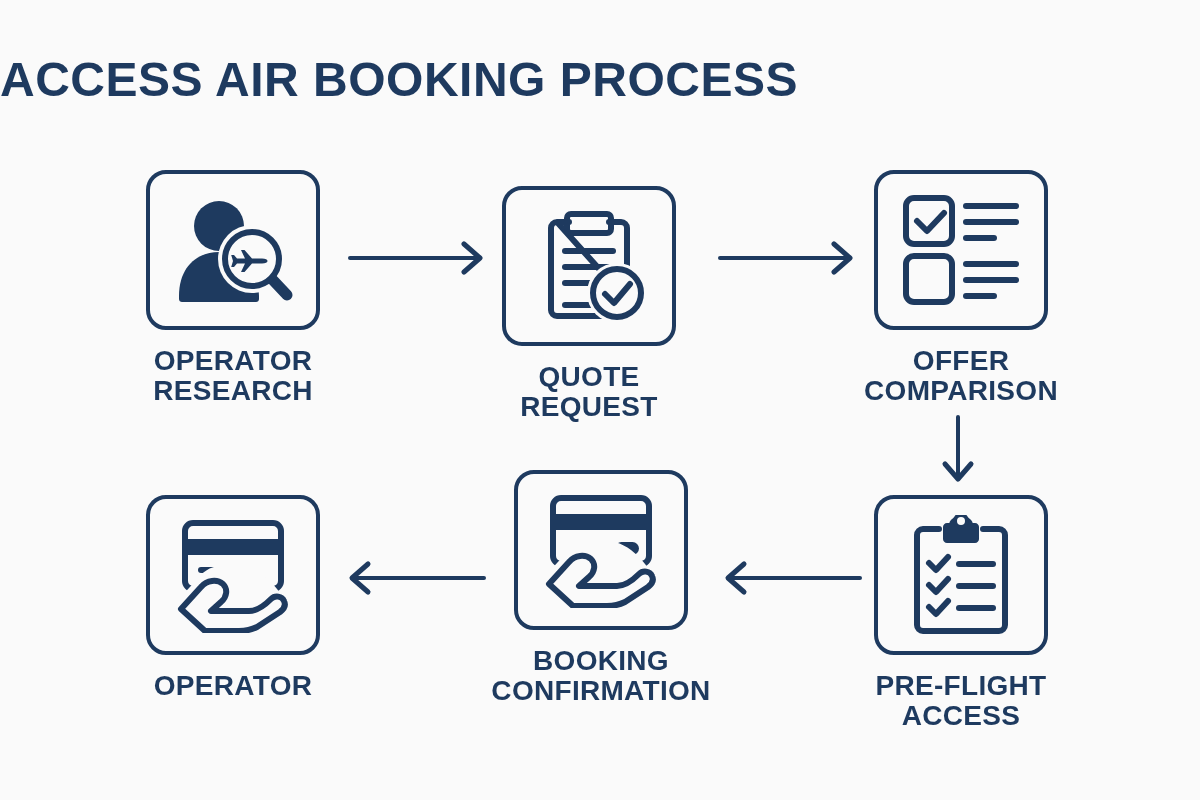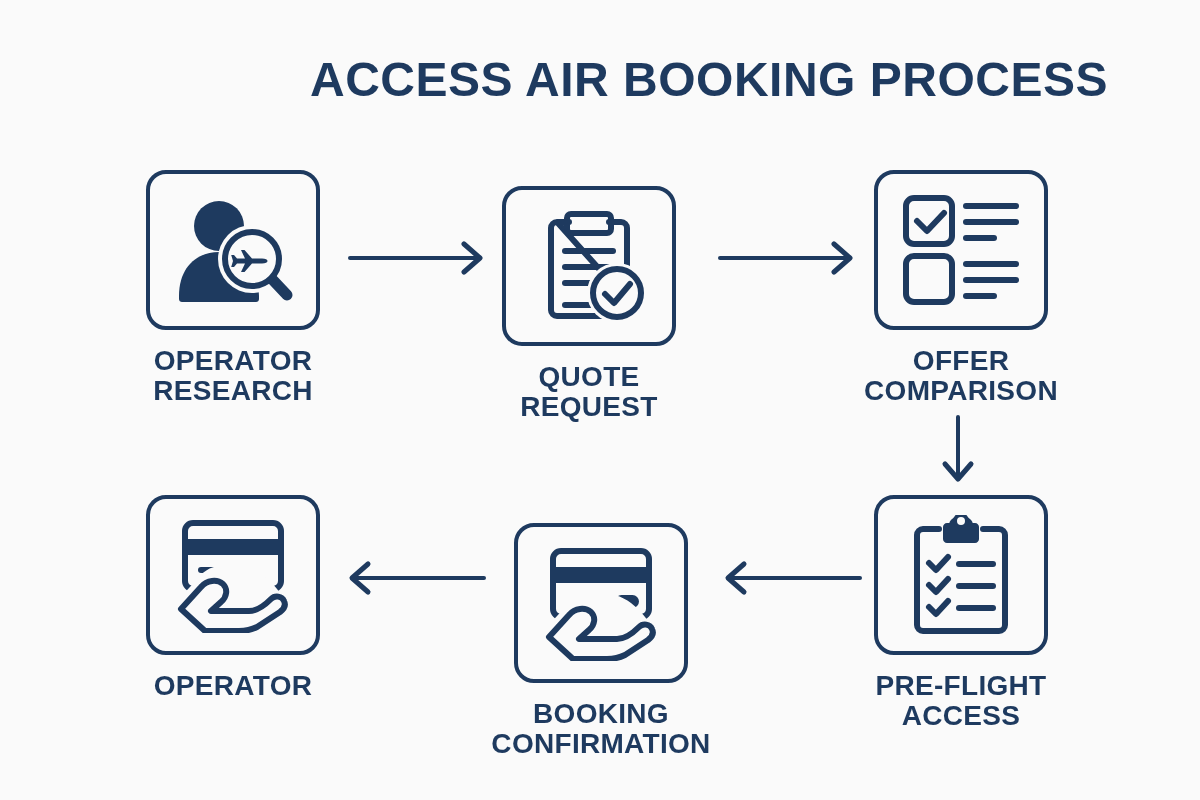--- a/index.html
+++ b/index.html
@@ -18,21 +18,21 @@
     position: relative;
     width: 1200px;
     height: 800px;
     background: #fafafa;
   }
   .title {
     position: absolute;
     top: 52px;
     left: 0;
     width: 1108px;
-    text-align: right;
+    text-align: left;
     font-size: 48px;
     font-weight: bold;
     letter-spacing: 0.5px;
     color: #1e3a5f;
     font-family: "Liberation Sans", sans-serif;
     white-space: nowrap;
   }
   .step {
     position: absolute;
     width: 240px;
@@ -61,21 +61,21 @@
     color: #1e3a5f;
     letter-spacing: 0.3px;
     white-space: pre-line;
     font-family: "Liberation Sans", sans-serif;
   }
   
   #step-1 { left: 113px; top: 170px; }
   #step-2 { left: 469px; top: 170px; margin-top: 16px; }
   #step-3 { left: 841px; top: 170px; text-align: center; }
   #step-4 { left: 841px; top: 495px; }
-  #step-5 { left: 481px; top: 523px; }
+  #step-5 { left: 481px; top: 470px; }
   #step-6 { left: 113px; top: 495px; }
 
   .arrow {
     position: absolute;
   }
   #arrow-1 { left: 348px; top: 238px; }
   #arrow-2 { left: 718px; top: 238px; }
   #arrow-3 { left: 934px; top: 415px; }
   #arrow-4 { left: 716px; top: 558px; }
   #arrow-5 { left: 340px; top: 558px; }

